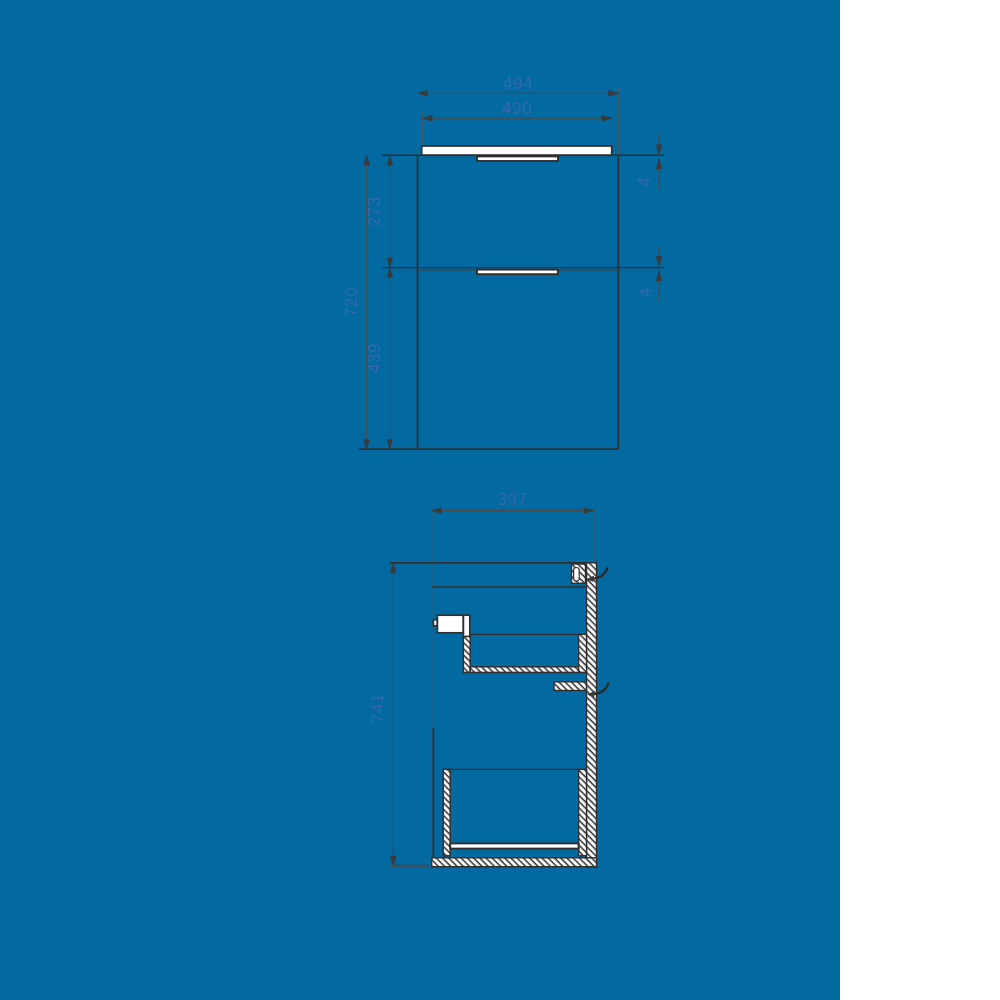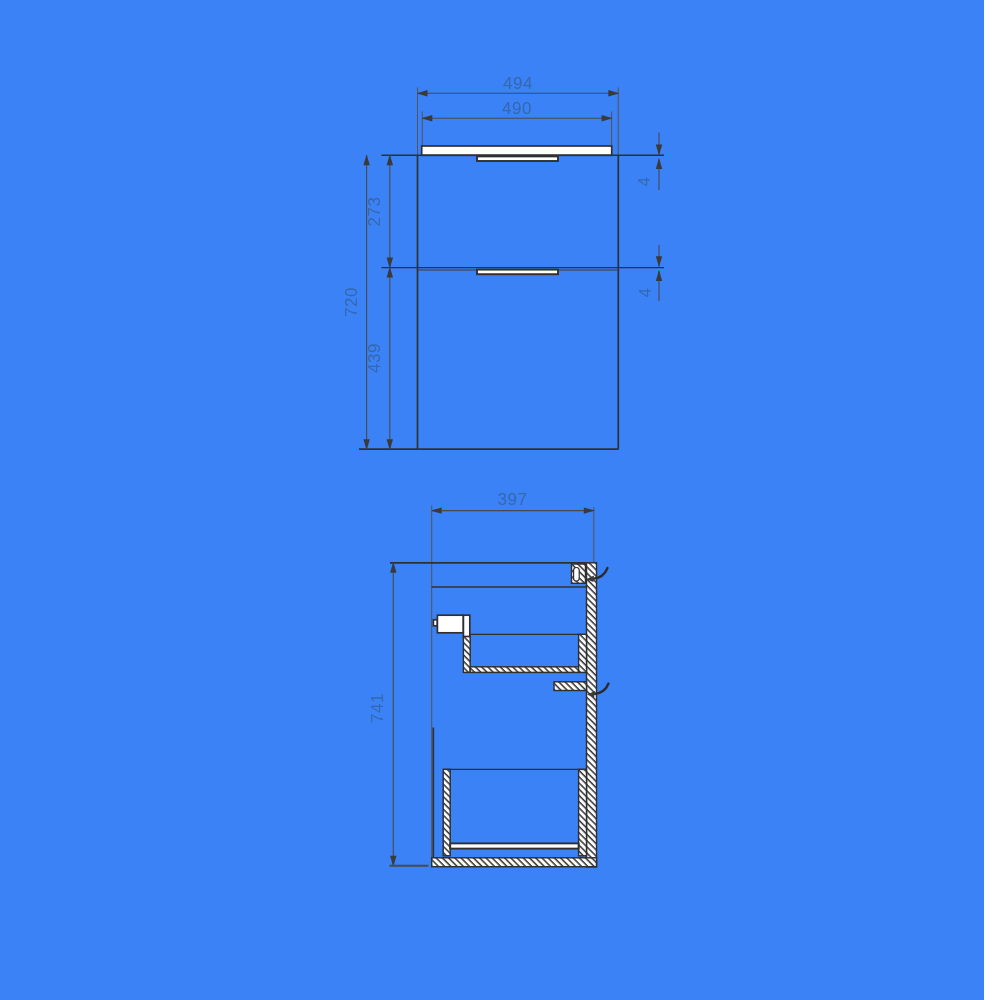--- a/index.html
+++ b/index.html
@@ -1,16 +1,16 @@
 <!DOCTYPE html>
 <html><head>
 <meta charset="utf-8">
 <style>
   html,body{margin:0;padding:0;background:#ffffff;}
-  .canvas{position:relative;width:984px;height:1000px;background:#3b82f6;overflow:hidden;}
+  .canvas{position:relative;width:840px;height:1000px;background:#0369a1;overflow:hidden;}
   svg{position:absolute;left:0;top:0;}
   
   .ol{stroke:#303030;fill:none;stroke-width:1.7;}
   .ol2{stroke:#303030;fill:none;stroke-width:1.35;}
   .olthin{stroke:#3a3a3a;fill:none;stroke-width:1.1;}
   
   .dl{stroke:#4a4a4a;fill:none;stroke-width:1.1;}
   .ext{stroke:#555555;fill:none;stroke-width:1.05;}
   .extb{stroke:#4a4a4a;fill:none;stroke-width:1.9;}
   

